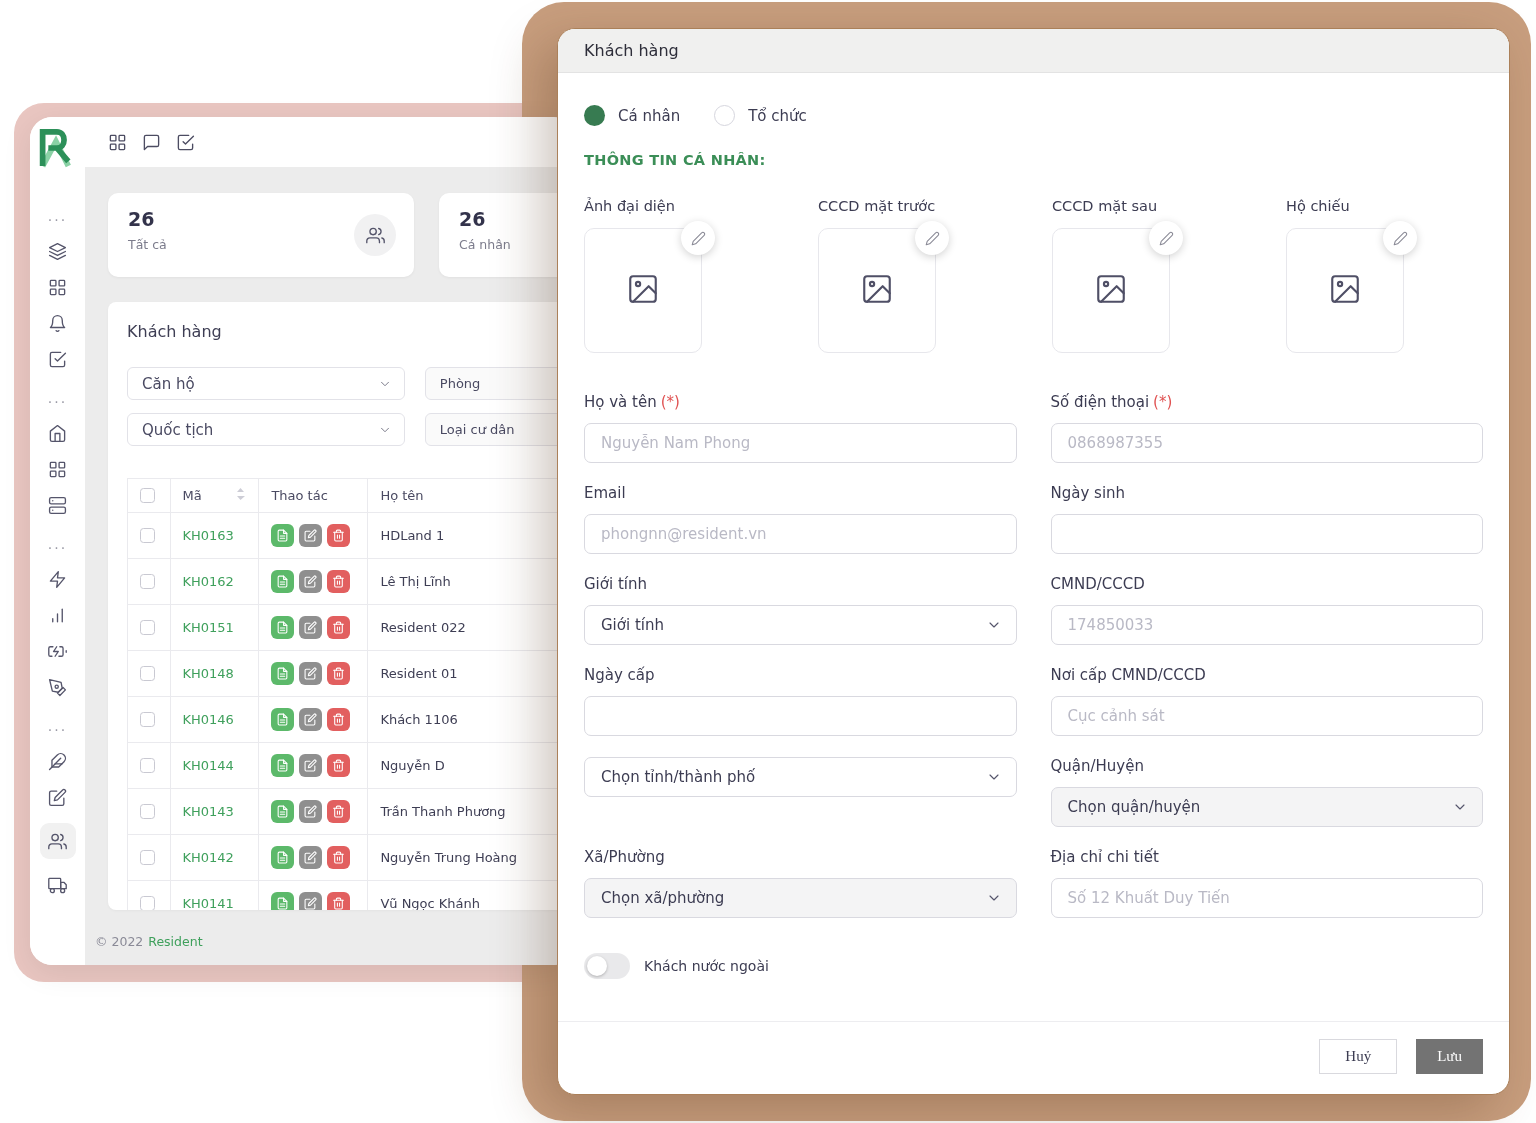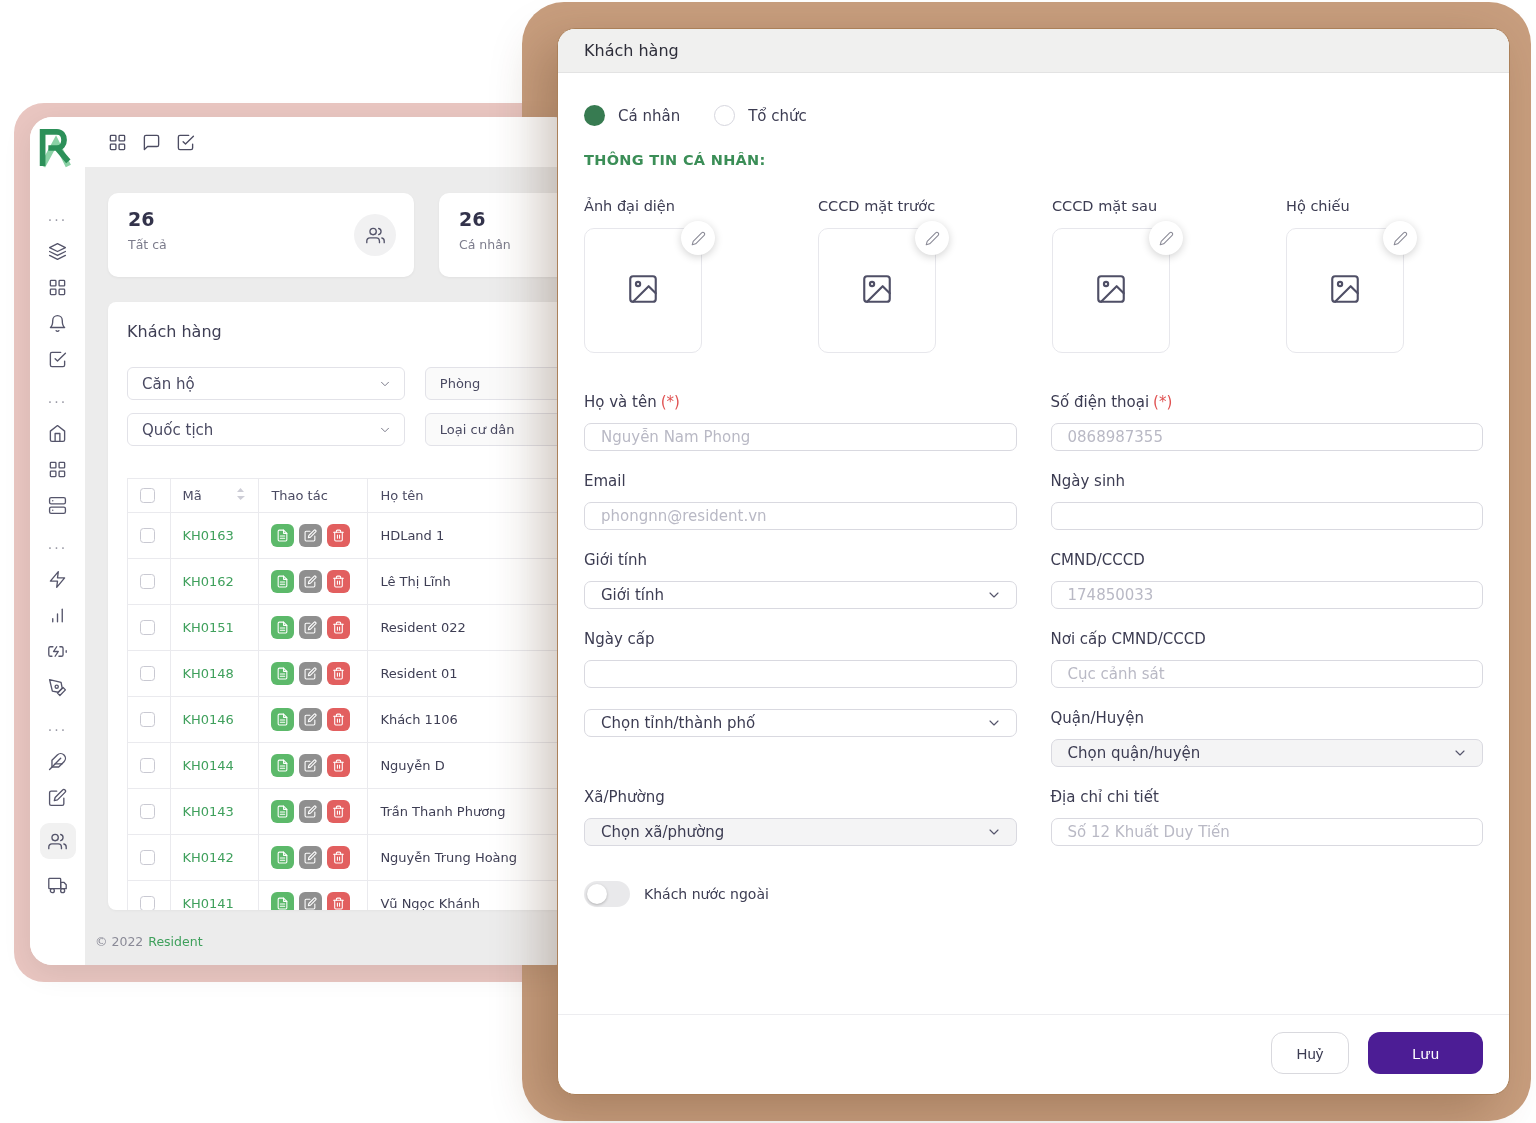--- a/index.html
+++ b/index.html
@@ -79,37 +79,37 @@
   .s-label{font-size:14.5px;color:#3c3c52;margin-bottom:14px;white-space:nowrap;}
   .s-box{width:118px;height:125px;border:1px solid #e7e7ec;border-radius:10px;position:relative;
          display:flex;align-items:center;justify-content:center;color:#4f4f66;cursor:pointer;}
   .s-edit{position:absolute;top:-8px;right:-14px;width:34px;height:34px;background:#fff;border-radius:50%;
           box-shadow:0 2px 8px rgba(0,0,0,.18);display:flex;align-items:center;justify-content:center;
           color:#8a8a96;cursor:pointer;}
   .form-grid{margin-top:40px;display:grid;grid-template-columns:1fr 1fr;column-gap:34px;}
   .field{margin-bottom:21px;}
   .field label{display:block;font-size:15px;color:#3c3c52;margin-bottom:12px;}
   .req{color:#e05252;font-style:normal;margin-left:4px;}
-  .control{height:28px;width:100%;border:1px solid #d9d9e0;border-radius:7px;font-size:15px;
+  .control{height:40px;width:100%;border:1px solid #d9d9e0;border-radius:7px;font-size:15px;
            font-family:inherit;background:#fff;}
   input.control{padding:0 16px;color:#3c3c52;outline:none;}
   input.control::placeholder{color:#b9b9c5;opacity:1;}
   .sel{display:flex;align-items:center;justify-content:space-between;padding:0 14px 0 16px;
        color:#3c3c52;cursor:pointer;}
   .sel.disabled{background:#f4f4f5;}
   .toggle-row{margin-top:14px;display:flex;align-items:center;gap:14px;}
   .tgl{width:46px;height:26px;border-radius:13px;background:#e9e9eb;position:relative;cursor:pointer;flex:none;}
   .tgl .knob{position:absolute;left:3px;top:3px;width:20px;height:20px;border-radius:50%;background:#fff;
              box-shadow:0 1px 3px rgba(0,0,0,.25);}
   .t-label{font-size:14px;color:#3c3c52;}
   .modal-foot{flex:none;border-top:1px solid #ededf0;padding:17px 26px 20px;display:flex;
               justify-content:flex-end;gap:19px;}
-  .btn{height:42px;border-radius:12px;font-size:15px;font-family:Liberation Sans, sans-serif;cursor:pointer;}
+  .btn{height:35px;border-radius:0;font-size:15px;font-family:Liberation Serif, serif;cursor:pointer;}
   .btn.cancel{background:#fff;border:1px solid #d9d9de;color:#3c3c52;padding:0 25px;}
-  .btn.save{background:#4c1d95;border:none;color:#fff;padding:0 44px;}
+  .btn.save{background:#737373;border:none;color:#fff;padding:0 21px;}
 </style>
 </head>
 <body>
 
 <div class="stage">
   <div class="bg-rose"></div>
   <div class="bg-tan"></div>
 
   <div class="dashboard">
     <aside class="sidebar">

